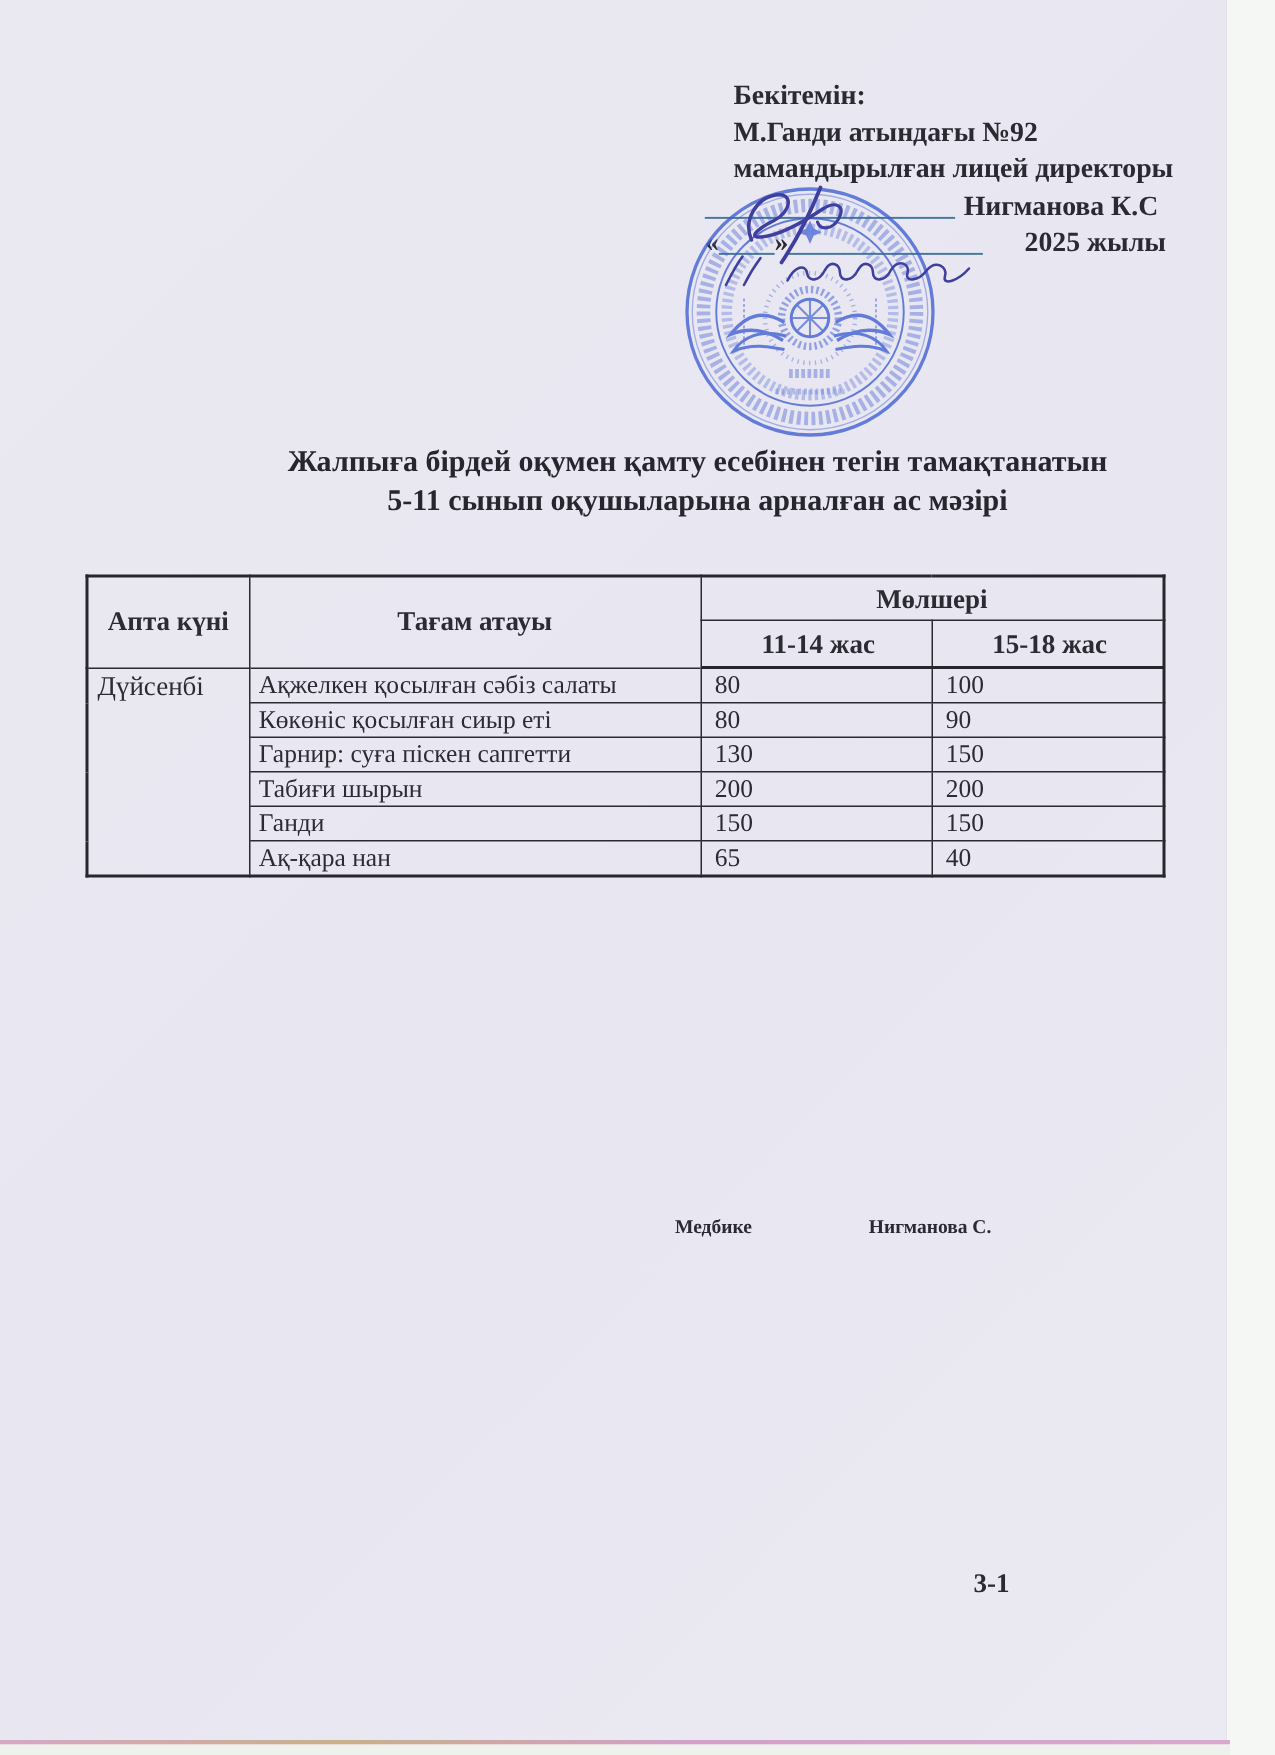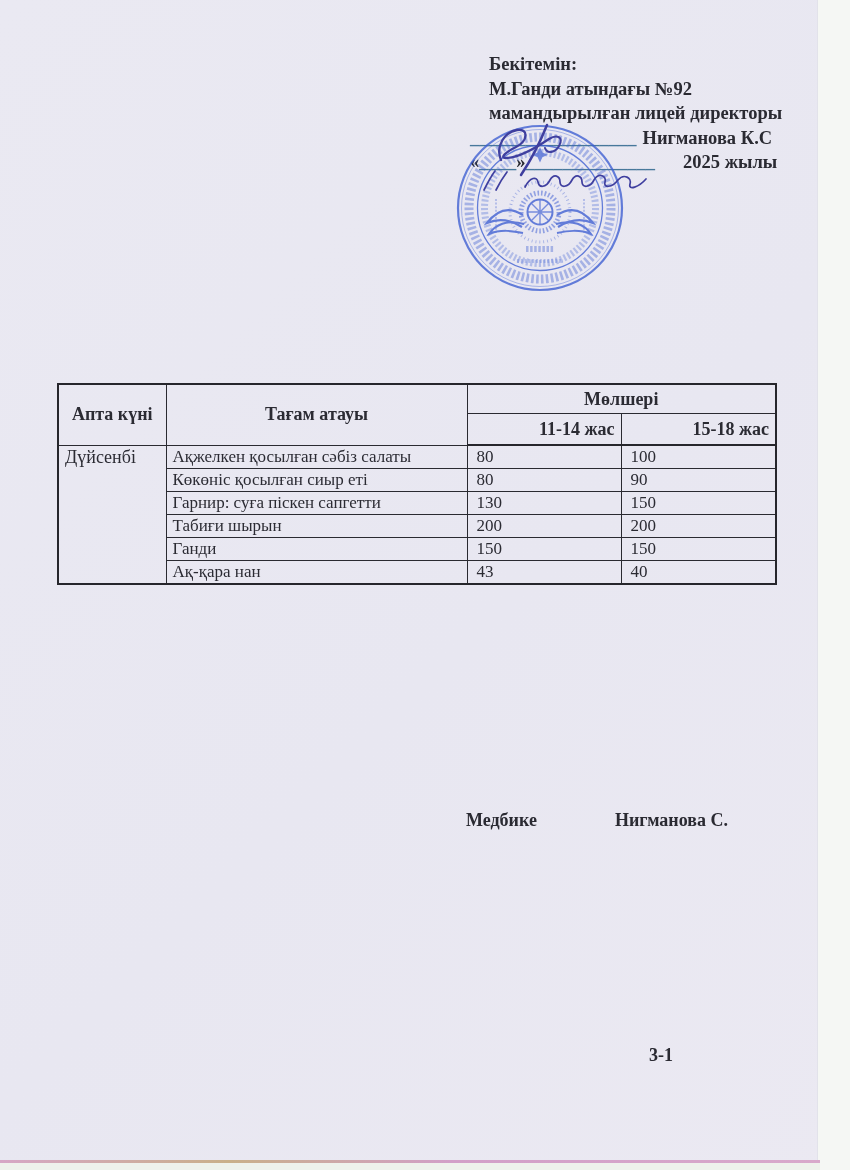--- a/index.html
+++ b/index.html
@@ -61,31 +61,31 @@
   .menu-table col.c-day{width:108px;}
   .menu-table col.c-dish{width:301px;}
   .menu-table col.c-a1{width:154px;}
   .menu-table col.c-a2{width:155px;}
   .menu-table th,.menu-table td{
     border:1.4px solid #2a2a31;
     padding:0 6px;overflow:hidden;white-space:nowrap;
   }
   .menu-table thead th{font-weight:bold;font-size:18px;}
   .menu-table .h1{height:28px;text-align:center;}
-  .menu-table .h2{height:30px;text-align:right;padding-left:9px;}
+  .menu-table .h2{height:30px;text-align:center;padding-left:9px;}
   .menu-table thead tr:last-child th{border-bottom:2.6px solid #26262c;}
   .menu-table tbody td{height:22px;font-weight:normal;}
   .menu-table td.day-cell{
     font-weight:normal;vertical-align:top;padding-top:1px;font-size:18px;
   }
   .menu-table td.num{padding-left:9px;margin-left:20px;}
   
   .nurse-row{
     position:absolute;left:450px;top:804px;display:flex;align-items:flex-start;
-    font-weight:bold;font-size:18px;color:#2a2a32;margin-left:16px;
+    font-weight:bold;font-size:13px;color:#2a2a32;
   }
   .nurse-row .lbl{margin-top:6px;}
   .nurse-row .sig-slot{width:78px;}
   .page-number{
     position:absolute;left:649px;top:1045px;
     font-weight:bold;font-size:18px;color:#2a2a32;
   }
   svg .ink{stroke:#3f3f9f;fill:none;stroke-linecap:round;}
   svg .st{stroke:#3d5ed2;fill:none;}
 </style>
@@ -131,20 +131,24 @@
     <path class="ink" d="M66 19 C74 14 81 17 76 26 C72 33 64 34 62 28" stroke-width="2.1"></path>
     <path class="ink" d="M64 5 C58 20 48 40 38 55" stroke-width="2.5"></path>
   </svg>
   <svg class="hand-day" viewBox="0 0 34 26">
     <path class="ink" d="M8 22 C12 14 16 7 19 3 M20 22 C24 14 28 8 31 4" stroke-width="1.7"></path>
   </svg>
   <svg class="hand-month" viewBox="0 0 132 28">
     <path class="ink" d="M5 19 C10 9 17 8 18 14 C19 20 26 20 30 12 C34 5 40 8 40 14 C40 20 48 20 52 12 C56 5 62 8 62 14 C62 20 70 20 74 12 C79 4 87 8 85 14 C83 20 92 20 98 12 C104 5 112 10 110 16 C108 23 119 19 126 11" stroke-width="1.7"></path>
   </svg>
 
+  <div class="doc-title">
+    <div>Жалпыға бірдей оқумен қамту есебінен тегін тамақтанатын</div>
+    <div>5-11 сынып оқушыларына арналған ас мәзірі</div>
+  </div>
 
   <table class="menu-table">
     <colgroup>
         <col class="c-day">
         <col class="c-dish">
         <col class="c-a1">
         <col class="c-a2">
       </colgroup>
     <thead>
       <tr>
@@ -179,21 +183,21 @@
         <td class="num">200</td>
         <td class="num">200</td>
       </tr>
       <tr>
         <td>Ганди</td>
         <td class="num">150</td>
         <td class="num">150</td>
       </tr>
       <tr>
         <td>Ақ-қара нан</td>
-        <td class="num">43</td>
+        <td class="num">65</td>
         <td class="num">40</td>
       </tr>
     </tbody>
   </table>
 
   <div class="nurse-row">
     <span class="lbl">Медбике</span>
     <span class="sig-slot">
       
     </span>

